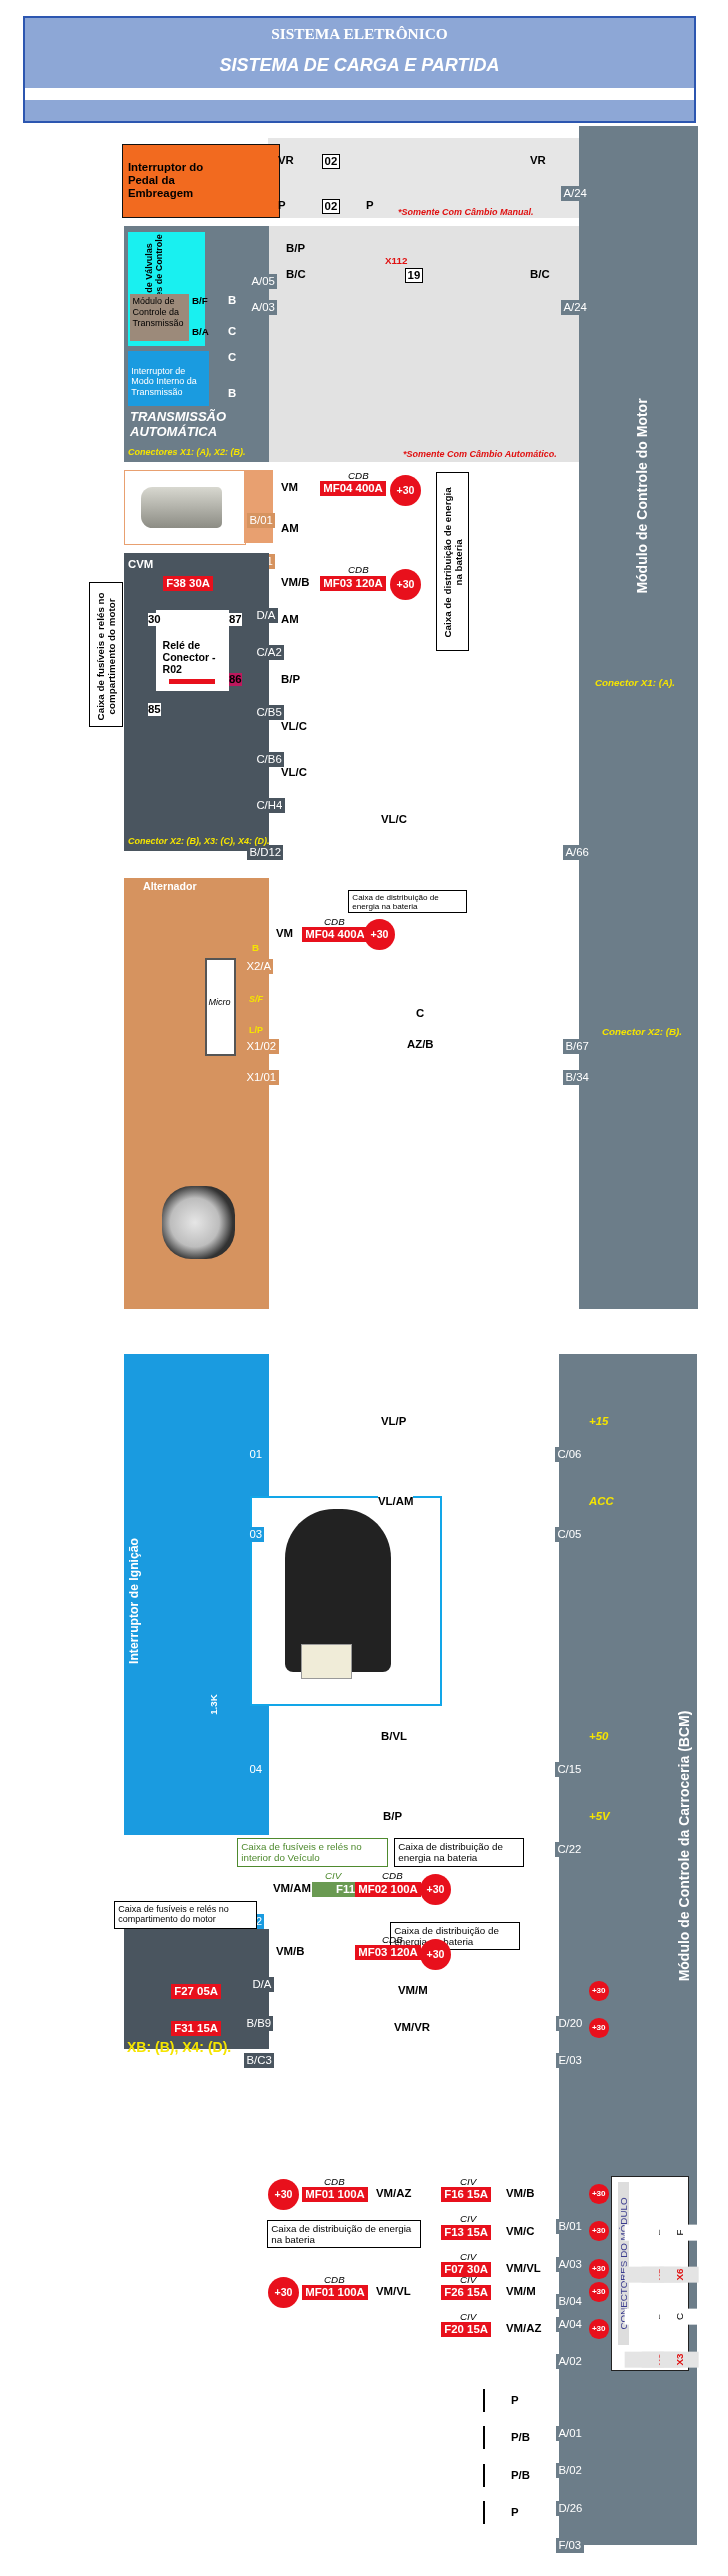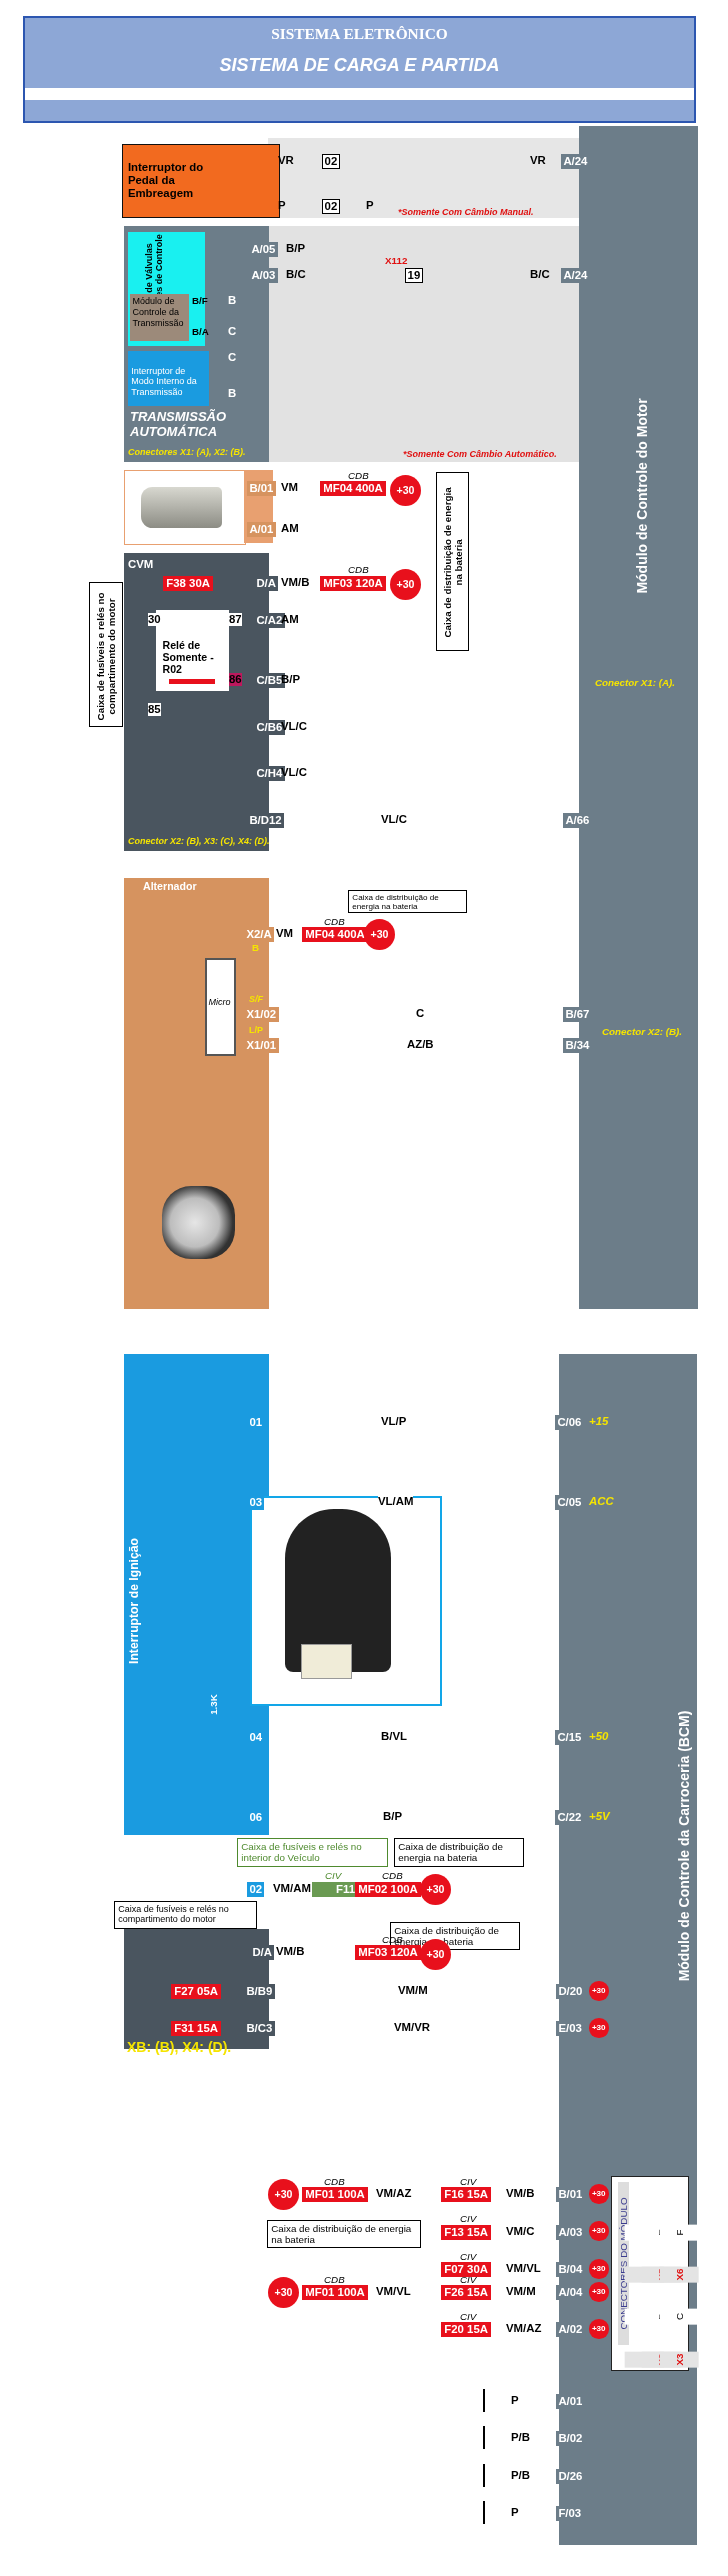--- a/index.html
+++ b/index.html
@@ -4,21 +4,21 @@
 <style>
   html,body{margin:0;padding:0;background:#fff;}
   body{width:729px;height:2576px;position:relative;overflow:hidden;font-family:"Liberation Sans",sans-serif;}
   .abs{position:absolute;}
   .hdr{left:23px;top:16.3px;width:673px;height:107px;background:#8da7d6;border:2.4px solid #2c56b0;box-sizing:border-box;}
   .hdr .t1{position:absolute;left:0;right:0;top:6.5px;text-align:center;font-family:"Liberation Serif",serif;font-weight:bold;color:#fff;font-size:15.4px;}
   .hdr .t2{position:absolute;left:0;right:0;top:37px;text-align:center;font-style:italic;font-weight:bold;color:#fff;font-size:18px;}
   .hdr .band{position:absolute;left:0;right:0;top:70px;height:11.4px;background:#fff;}
   .module{background:#6c7d89;}
   .vtext{position:absolute;transform:rotate(-90deg);transform-origin:center;white-space:nowrap;color:#fff;font-weight:bold;}
-  .pin{position:absolute;background:#6c7d89;color:#fff;font-weight:bold;font-size:11.4px;padding:0.8px 2.4px;line-height:13px;}
+  .pin{position:absolute;background:#6c7d89;color:#fff;font-weight:normal;font-size:11.4px;padding:0.8px 2.4px;line-height:13px;margin-top:32px;}
   .pin.dark{background:#4a555f;}
   .pin.blue{background:#1a9be0;}
   .pin.tan{background:#d6935f;}
   .wl{position:absolute;font-size:11.4px;font-weight:bold;color:#000;background:transparent;line-height:13px;}
   .fuse{position:absolute;background:#e8101c;color:#fff;font-weight:bold;font-size:11.4px;padding:0.8px 3.3px;line-height:13px;white-space:nowrap;}
   .fuse.green{background:#6a9a52;}
   .p30{position:absolute;width:31px;height:31px;border-radius:50%;background:#e8101c;color:#fff;font-weight:bold;font-size:10.6px;text-align:center;line-height:31px;}
   .p30.sm{width:19.5px;height:19.5px;line-height:19.5px;font-size:8.1px;}
   .small-i{position:absolute;font-style:italic;font-size:9.8px;color:#000;}
   .note-red{position:absolute;font-style:italic;font-size:9px;color:#e01010;font-weight:bold;}
@@ -103,21 +103,21 @@
 <div class="abs" style="left:89px;top:582px;width:34px;height:145px;background:#fff;border:1.6px solid #000;box-sizing:border-box;">
   <div class="vtext" style="left:-57px;top:62px;width:146px;color:#000;font-size:9.8px;white-space:normal;text-align:center;line-height:11.4px;">Caixa de fusíveis e relés no compartimento do motor</div>
 </div>
 <div class="fuse" style="left:163px;top:576px;">F38 30A</div>
 <div class="pin dark" style="left:254px;top:576px;">D/A</div>
 <div class="wl" style="left:281px;top:576px;">VM/B</div>
 <div class="small-i" style="left:348px;top:564px;">CDB</div>
 <div class="fuse" style="left:320px;top:576px;">MF03 120A</div>
 <div class="p30" style="left:390px;top:569px;">+30</div>
 <div class="abs" style="left:156px;top:610px;width:73px;height:81px;background:#fff;">
-  <div style="position:absolute;left:6.5px;top:29px;width:60px;font-weight:bold;font-size:10.6px;line-height:12.2px;">Relé de Somente - R02</div>
+  <div style="position:absolute;left:6.5px;top:29px;width:60px;font-weight:bold;font-size:10.6px;line-height:12.2px;">Relé de Conector - R02</div>
   <div style="position:absolute;left:13px;top:69px;width:46px;height:4.9px;background:#e8101c;"></div>
 </div>
 <div class="wl" style="left:148px;top:613px;background:#fff;">30</div>
 <div class="wl" style="left:229px;top:613px;background:#fff;">87</div>
 <div class="wl" style="left:148px;top:703px;background:#fff;">85</div>
 <div class="wl" style="left:229px;top:673px;background:#be185d;text-align:center;">86</div>
 <div class="pin dark" style="left:254px;top:613px;">C/A2</div>
 <div class="wl" style="left:281px;top:613px;">AM</div>
 <div class="pin dark" style="left:254px;top:673px;">C/B5</div>
 <div class="wl" style="left:281px;top:673px;">B/P</div>

